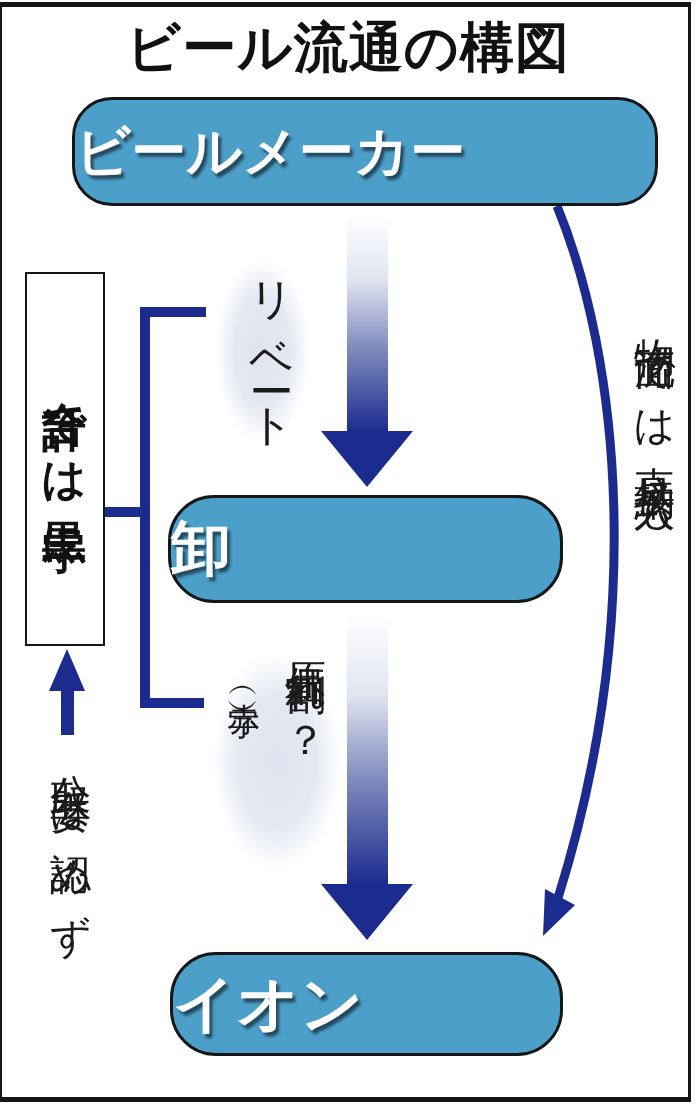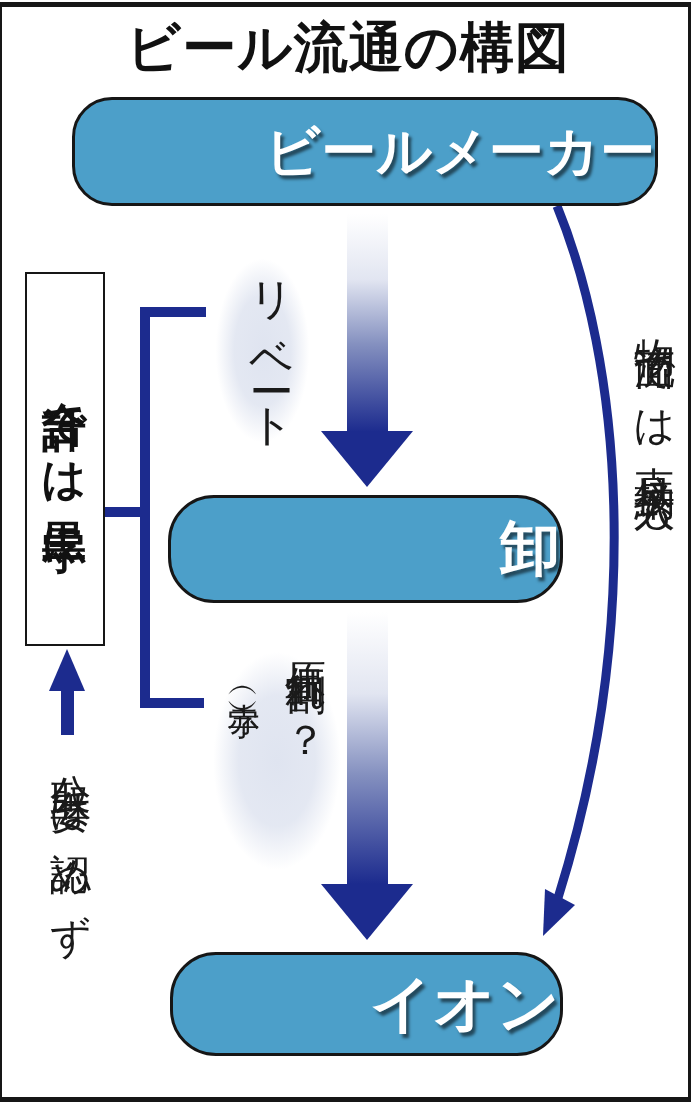--- a/index.html
+++ b/index.html
@@ -21,21 +21,21 @@
     position:absolute;left:0;top:12px;width:696px;
     text-align:center;
     font-size:54px;font-weight:bold;color:var(--title-color,#111);
     letter-spacing:1px;
   }
   .node{
     position:absolute;
     background:var(--node-fill,#4c9fc9);
     border:3px solid var(--node-border,#161616);
     box-sizing:border-box;
-    display:flex;align-items:center;justify-content:flex-end;
+    display:flex;align-items:center;justify-content:flex-start;
   }
   .node .label{
     color:#fff;font-weight:bold;
     text-shadow:3px 4px 3px rgba(0,0,0,0.55);
     white-space:nowrap;
   }
   .node-maker{left:72px;top:97px;width:586px;height:109px;border-radius:40px;}
   .node-maker .label{font-size:55px;}
   .node-wholesaler{left:168px;top:495px;width:395px;height:108px;border-radius:46px;}
   .node-wholesaler .label{font-size:60px;}

